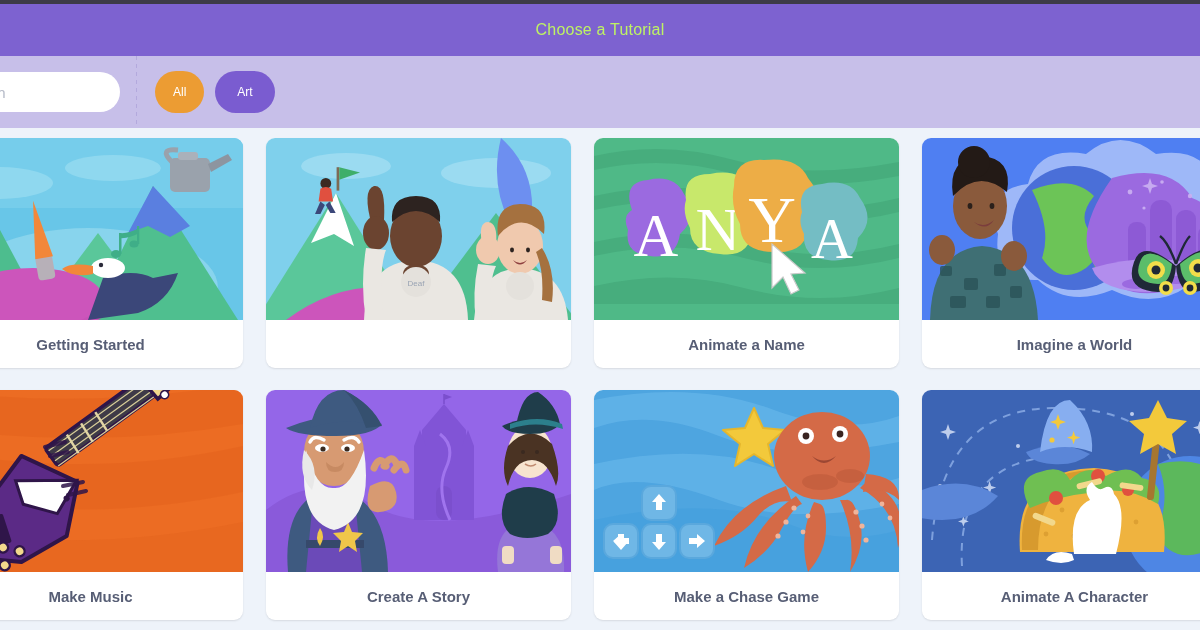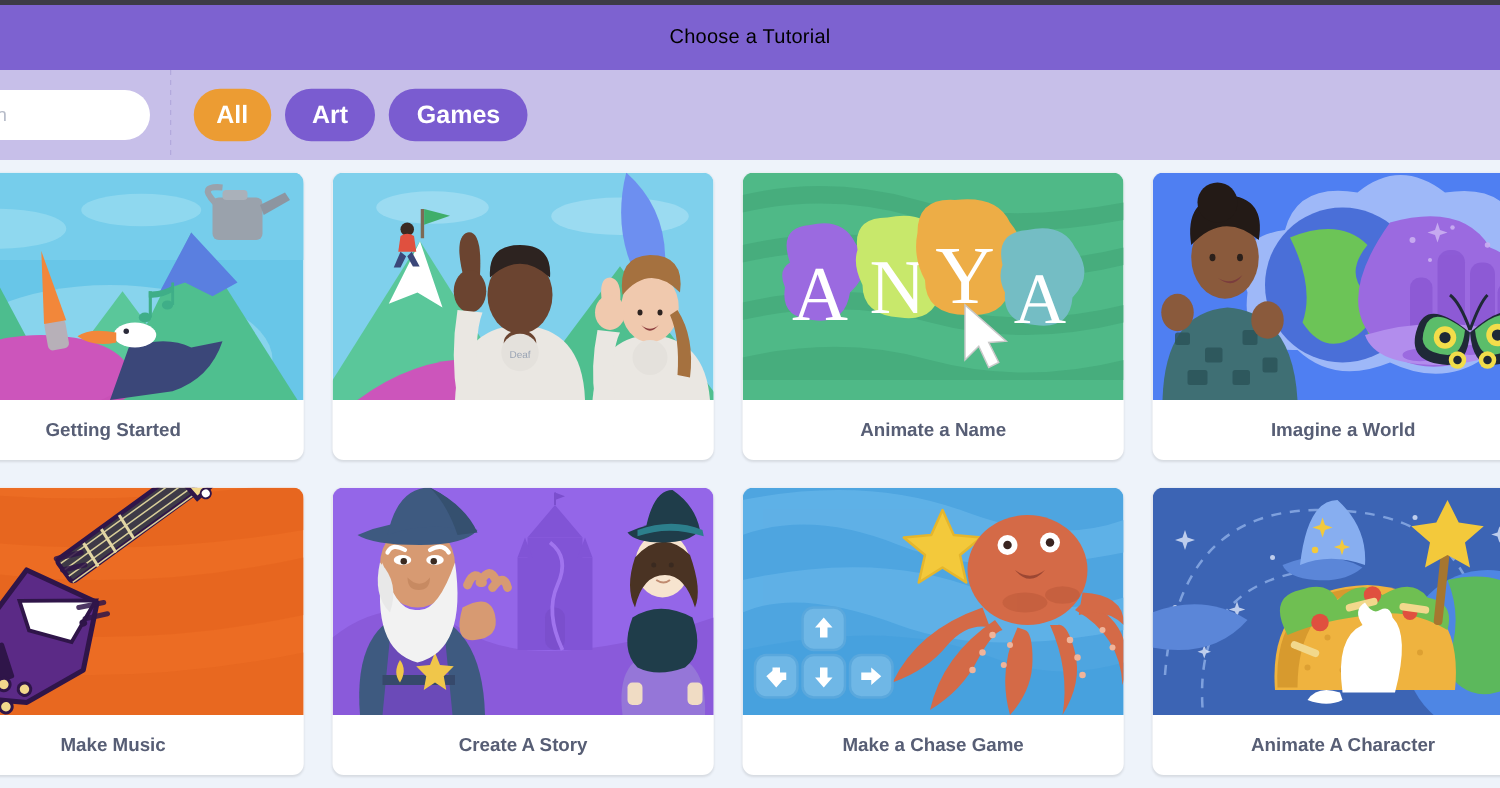--- a/index.html
+++ b/index.html
@@ -5,21 +5,21 @@
 <style>
   * { box-sizing: border-box; margin: 0; padding: 0; }
   html, body {
     width: 1200px; height: 630px;
     overflow: hidden;
     font-family: "Liberation Sans", sans-serif;
     background: #eef3fa;
   }
   .topstrip { height: 4px; background: #3d3b47; width: 100%; }
   .header {
-    height: 52px; background: #7d62d0; color: #000000;
+    height: 52px; background: #7d62d0; color: #bef264;
     display: flex; align-items: center; justify-content: center;
     font-size: 16px; letter-spacing: .2px;
   }
   .filterbar {
     height: 72px; background: #c7bfe9;
     display: flex; align-items: center; padding: 0 0 0 0;
     position: relative;
   }
   .search-wrap { position: relative; margin-left: -60px; }
   .search-input {
@@ -30,21 +30,21 @@
   }
   .search-input::placeholder { color: #b6bbc8; }
   .divider {
     width: 1px; height: 72px; margin: 0 18px 0 16px;
     background: repeating-linear-gradient(to bottom, #b3a9dd 0 4px, transparent 4px 8px);
   }
   .pills { display: flex; align-items: center; gap: 11px; }
   .pill {
     border: none; cursor: pointer; color: #fff;
     border-radius: 21px; height: 42px; padding: 0 22px;
-    font-size: 20px; font-weight: bold;
+    font-size: 12px; font-weight: normal;
     font-family: "Liberation Sans", sans-serif;
     background: #7a5cd0; line-height: 42px;
     white-space: nowrap;
   }
   .pill.active { background: #ec9c33; padding: 0 18px; }
 
   .grid-area { padding: 10px 0 0 0; height: 502px; overflow: hidden; }
   .row { display: flex; gap: 23px; margin-left: -62px; margin-bottom: 22px; }
   .card {
     width: 305px; background: #ffffff; border-radius: 9px;
@@ -68,21 +68,20 @@
 </div>
 
 <div class="filterbar">
   <div class="search-wrap">
     <input class="search-input" type="text" placeholder="Search" style="">
   </div>
   <div class="divider"></div>
   <div class="pills">
     <button class="pill active">All</button>
     <button class="pill">Art</button>
-    <button class="pill">Games</button>
   </div>
 </div>
 
 <div class="grid-area">
 
   <div class="row">
 
     <div class="card">
       <div class="thumb">
         <svg viewBox="0 0 305 182" preserveAspectRatio="none">

